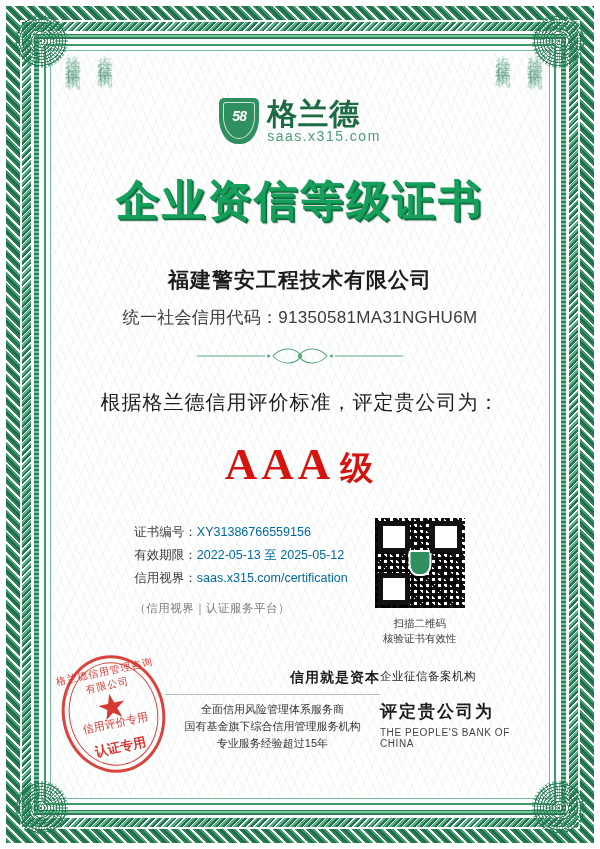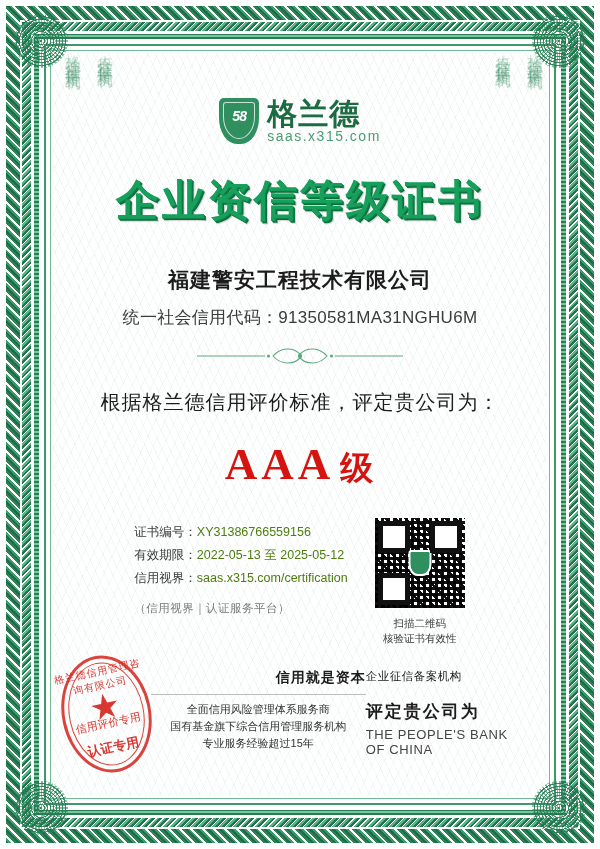--- a/index.html
+++ b/index.html
@@ -246,21 +246,21 @@
     gap: 26px;
   }
   .details {
     text-align: left;
     font-size: 12.5px;
     color: #2b2b2b;
     line-height: 23px;
     padding-top: 4px;
   }
   .details .lbl { color: #3a3a3a; }
-  .details .val { color: #4d7c0f; }
+  .details .val { color: #0369a1; }
   .details .sub {
     color: #7a7a7a;
     font-size: 11.5px;
     margin-top: 7px;
     letter-spacing: 0.5px;
   }
 
   .qr-block {
     width: 92px;
     text-align: center;
@@ -406,21 +406,21 @@
   }
   .pboc-cn {
     margin-top: 16px;
     font-size: 17px;
     font-weight: bold;
     color: #1c1c1c;
     letter-spacing: 2px;
   }
   .pboc-en {
     margin-top: 4px;
-    font-size: 13px;
+    font-size: 10px;
     color: #444;
     letter-spacing: 0.6px;
   }
 </style>
 </head>
 <body>
 
 <div class="cert">
 
   <div class="border-layer bl1"></div>

